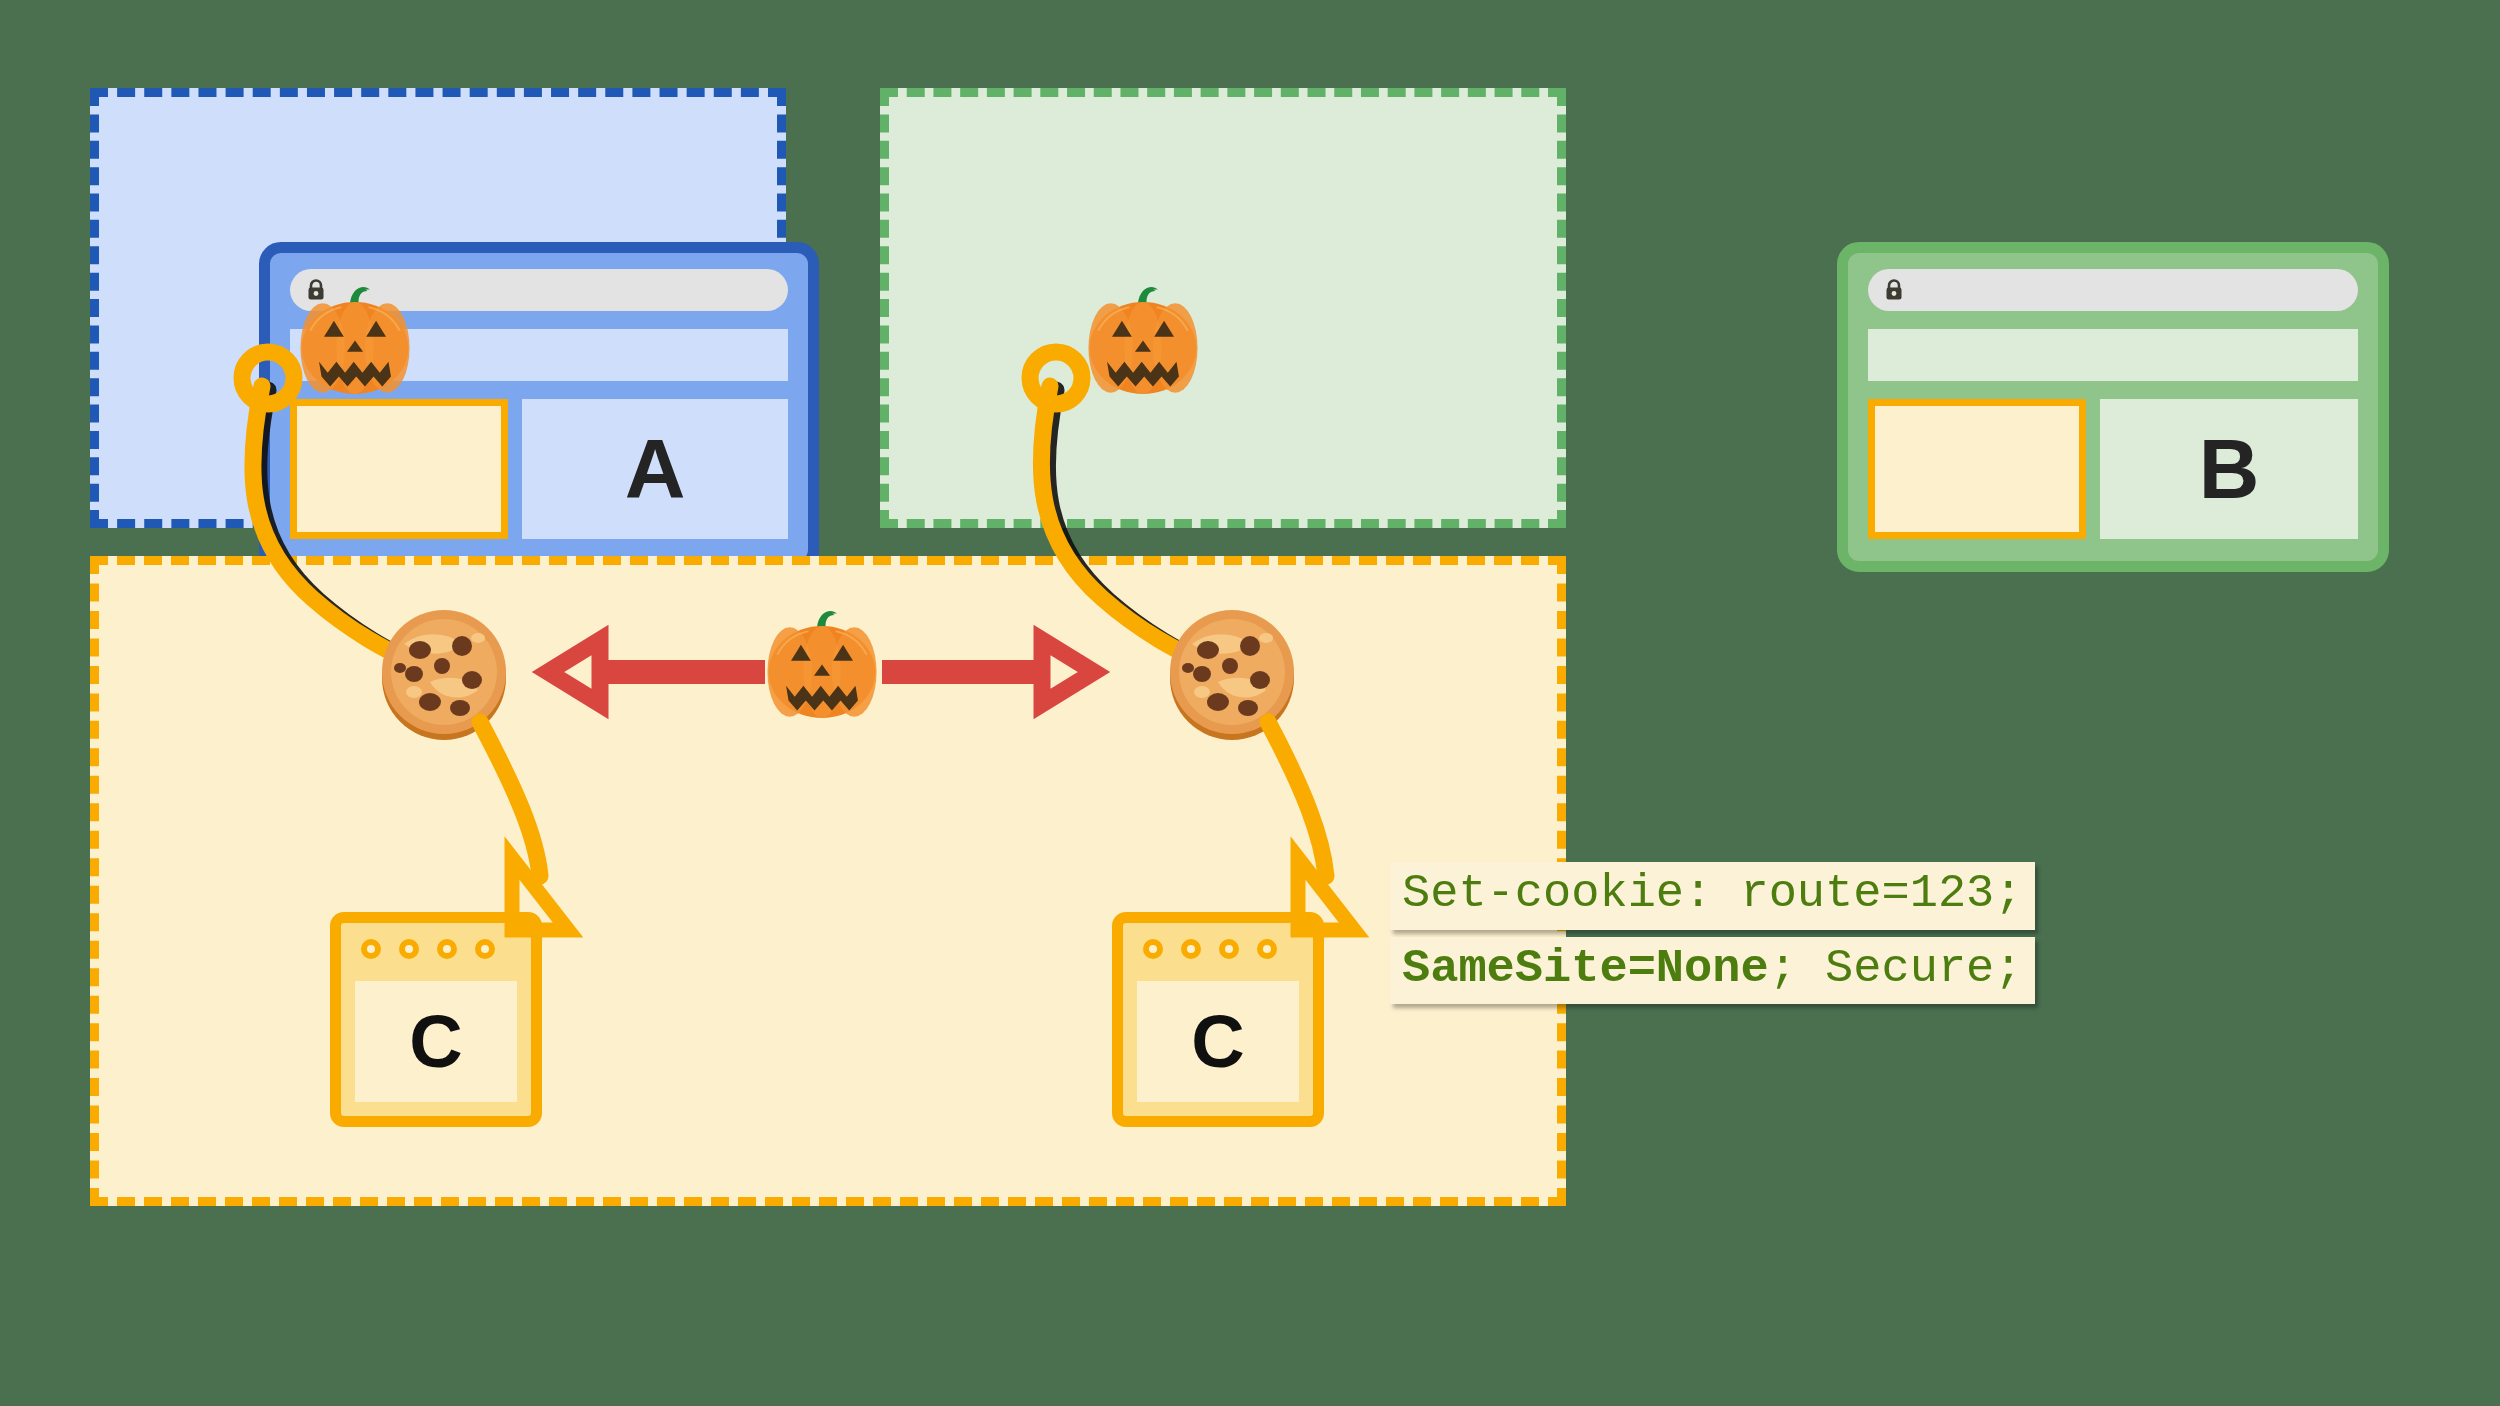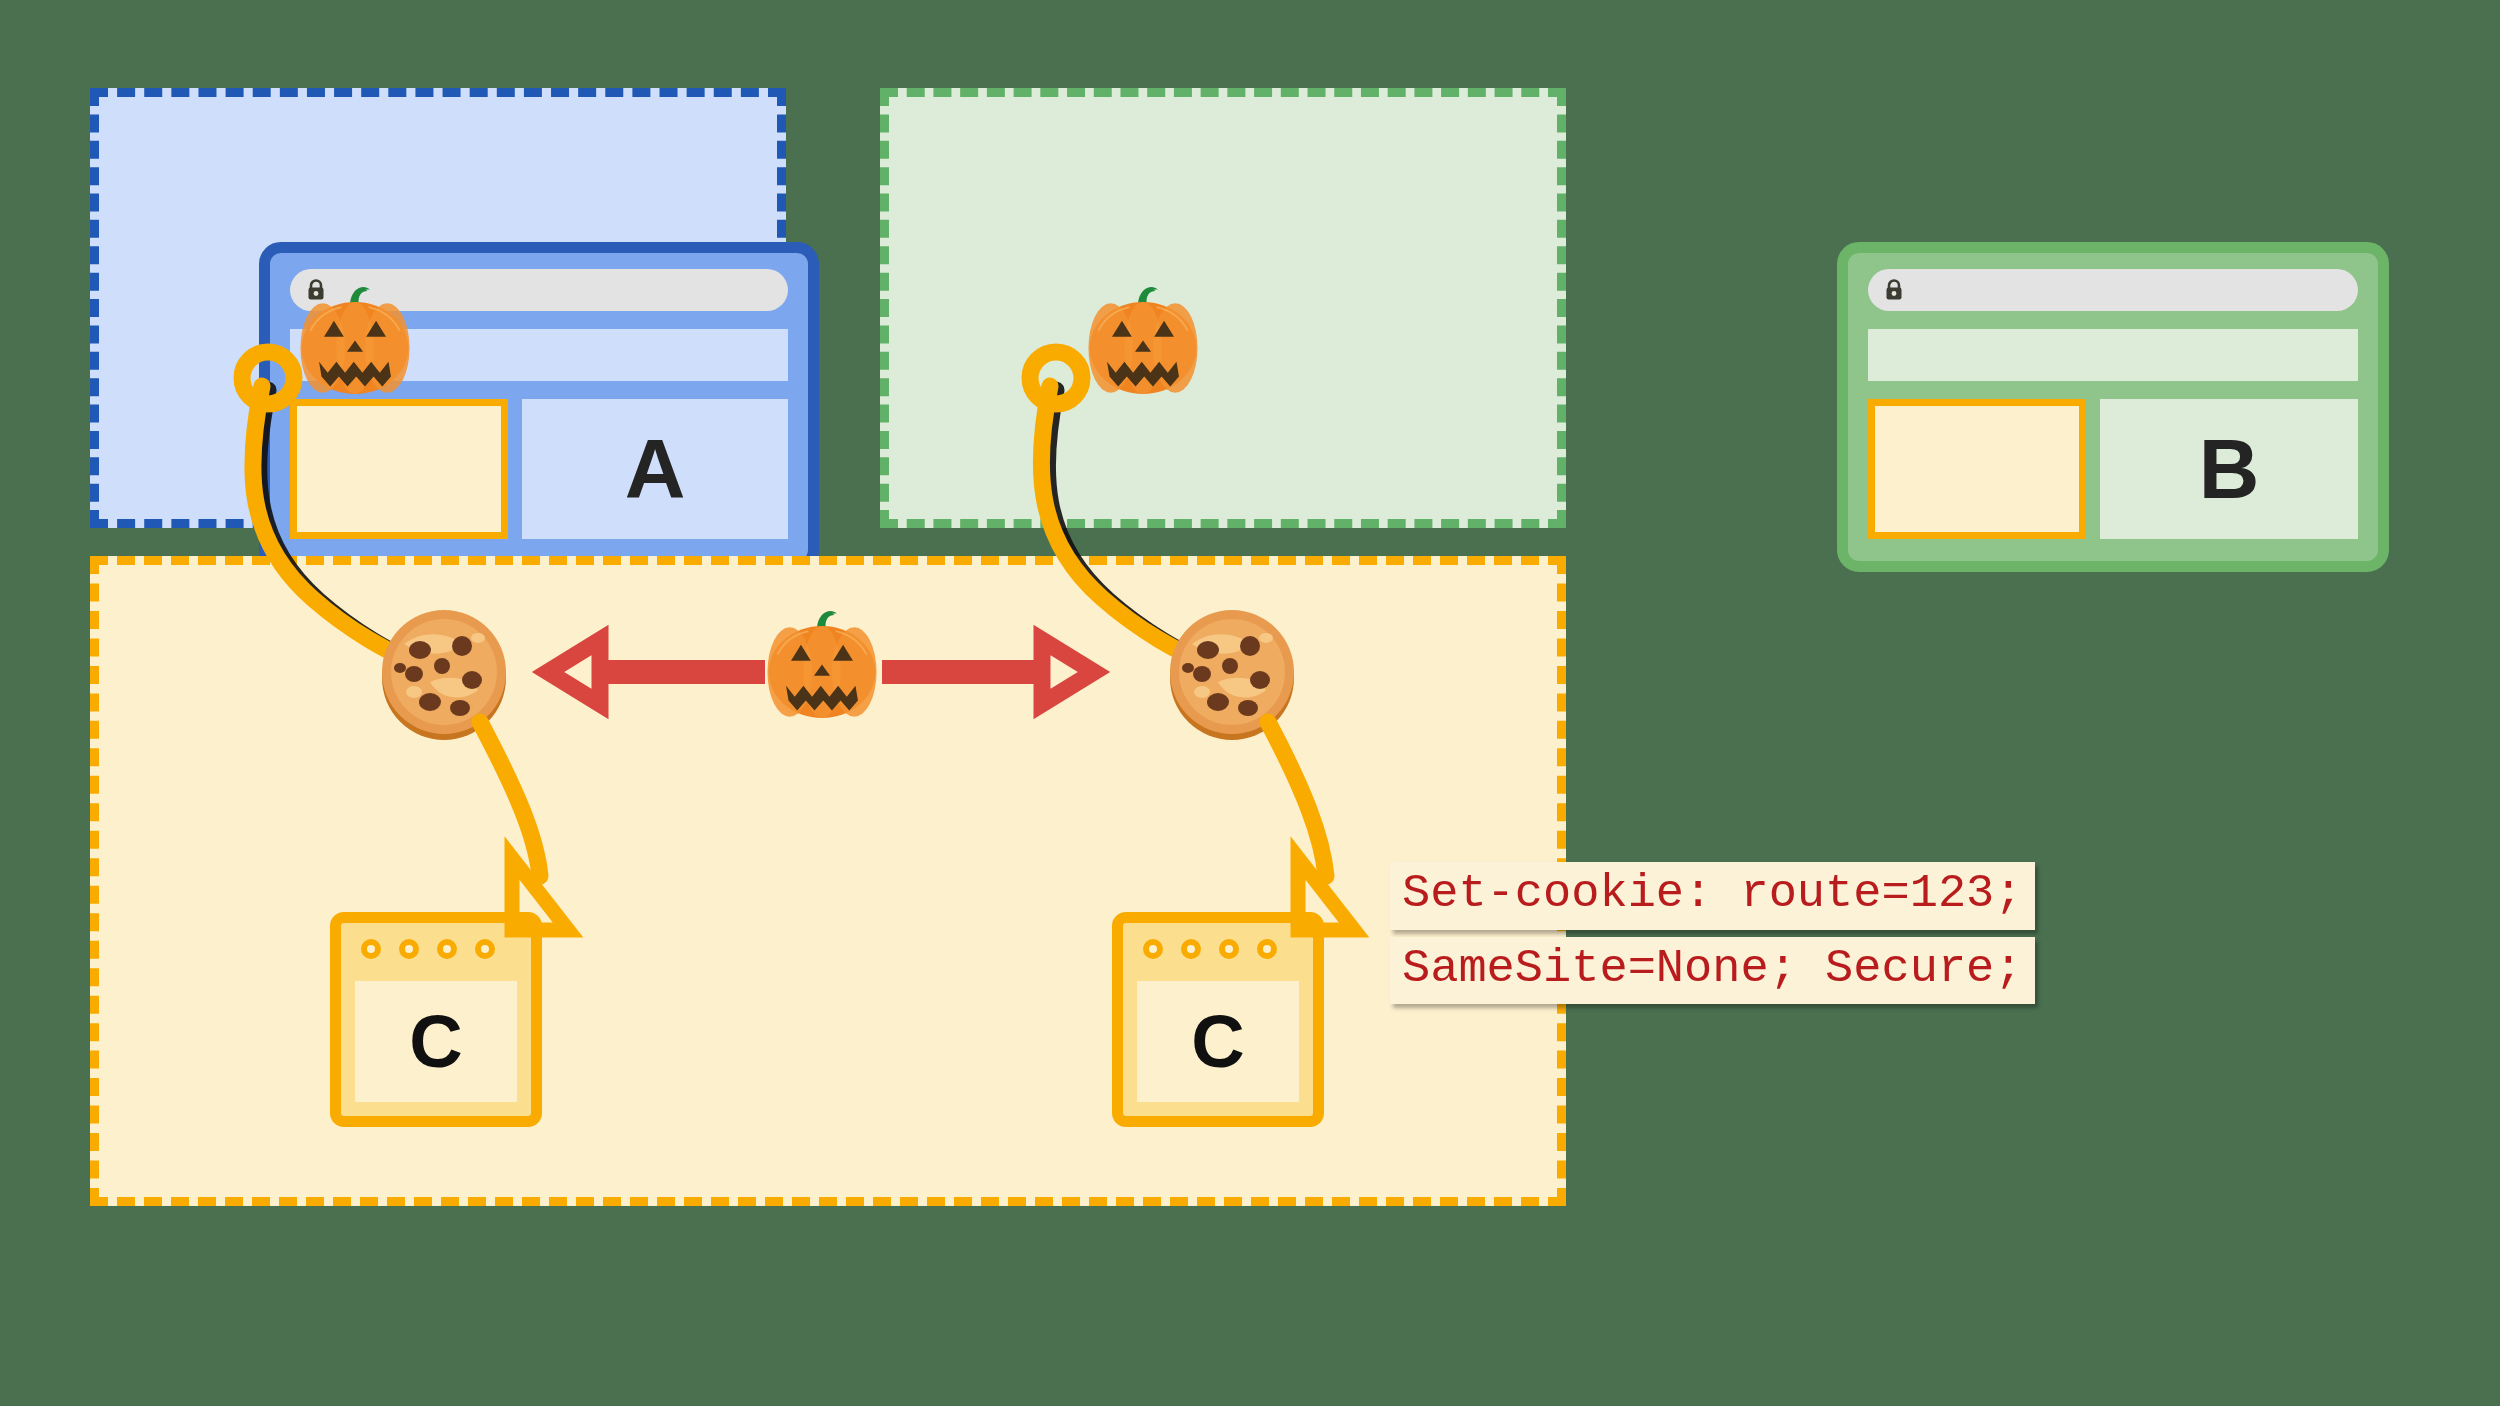--- a/index.html
+++ b/index.html
@@ -96,24 +96,24 @@
   
   .codewrap{
     position:absolute;left:1390px;top:862px;
     display:flex;flex-direction:column;gap:7px;
   }
   .codeline{
     background:#fbf2d8;
     padding:6px 12px 9px 12px;
     font-family:"Liberation Mono",monospace;
     font-size:47px;line-height:1.12;
-    color:#b91c1c;white-space:pre;
+    color:#4d7c0f;white-space:pre;
     box-shadow:3px 4px 4px rgba(0,0,0,.30);
   }
-  .codeline b{font-weight:normal;}
+  .codeline b{font-weight:bold;}
 
   
   svg.overlay{position:absolute;left:0;top:0;width:2500px;height:1406px;pointer-events:none;}
 </style>
 </head>
 <body>
 
 <div id="stage">
 
   <div class="ctx ctx-a">

